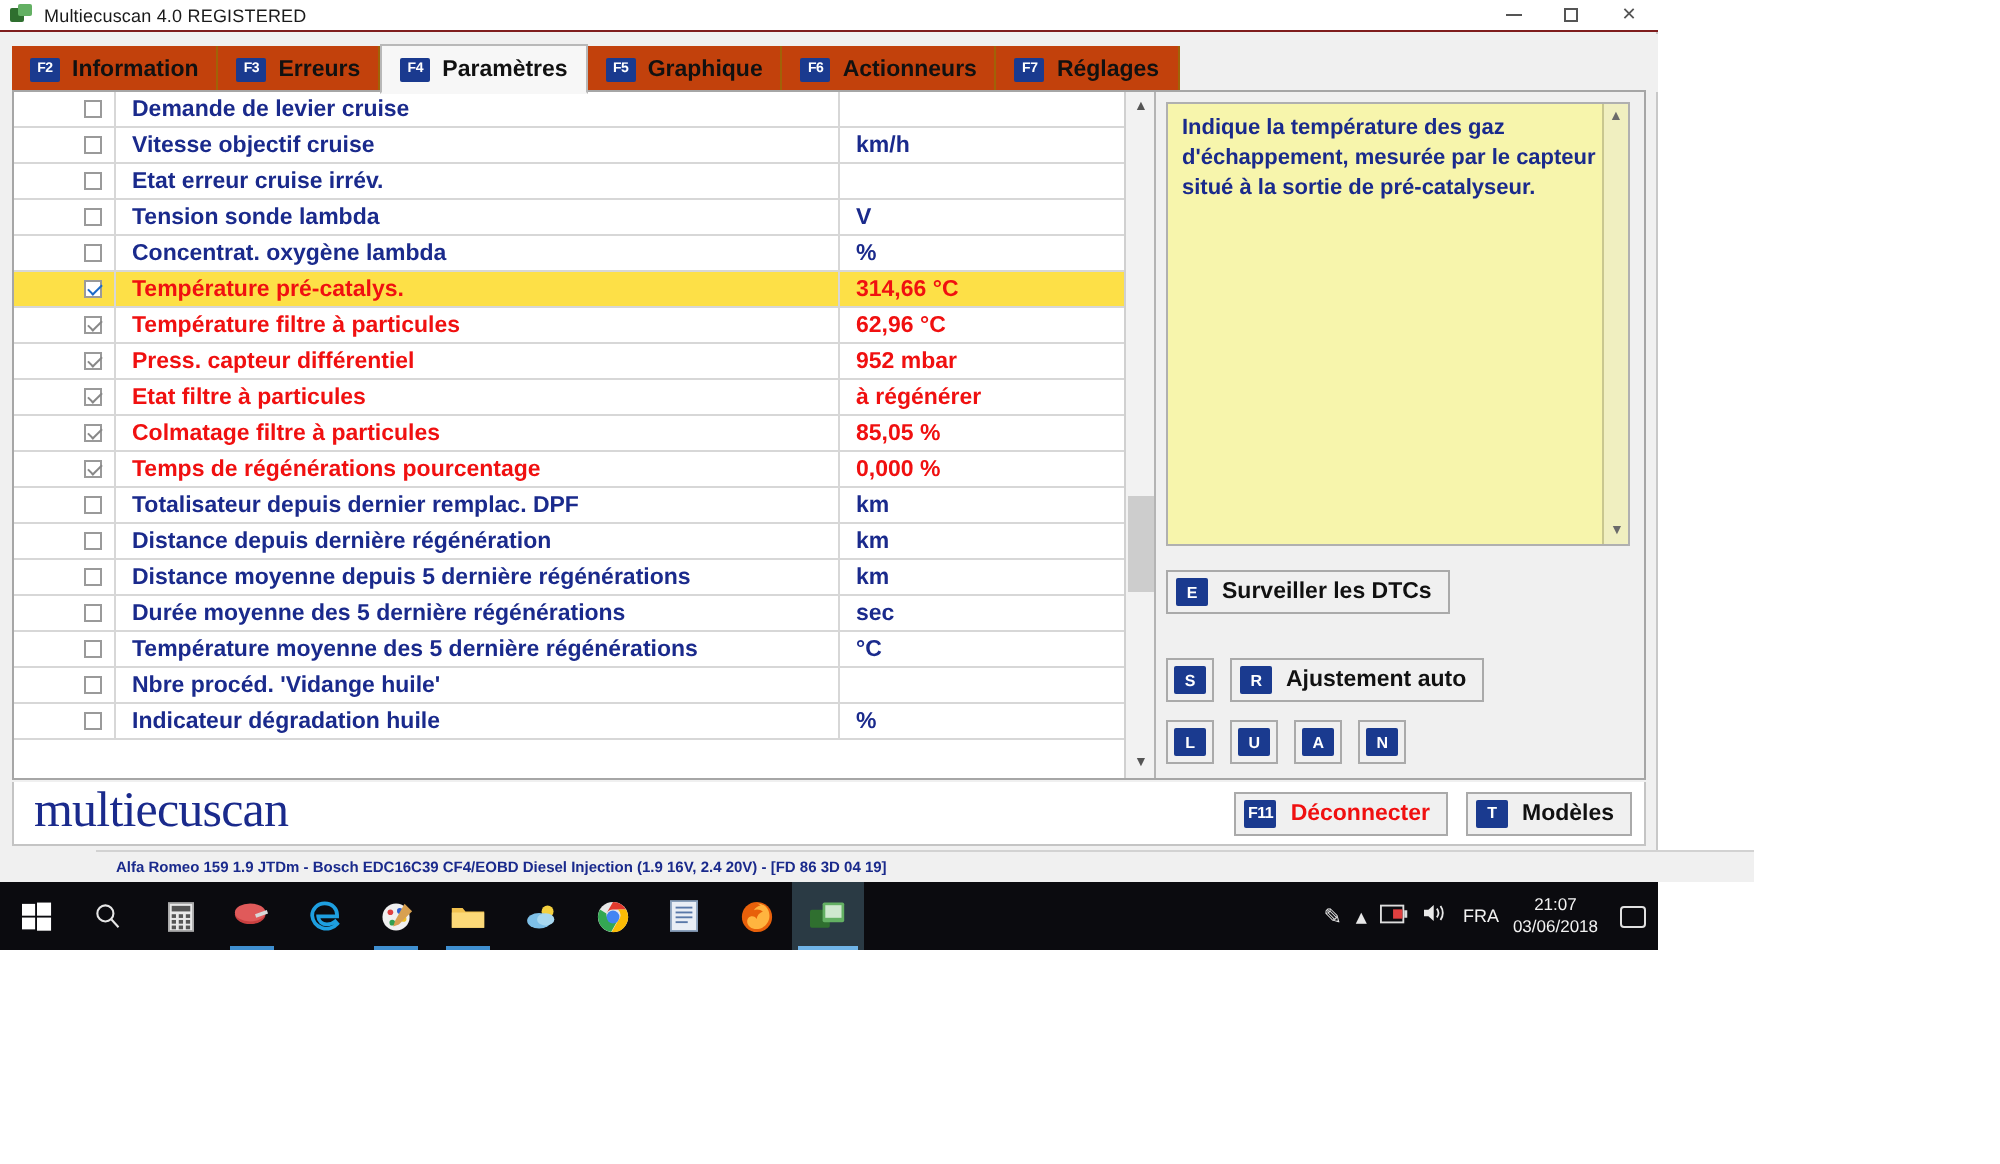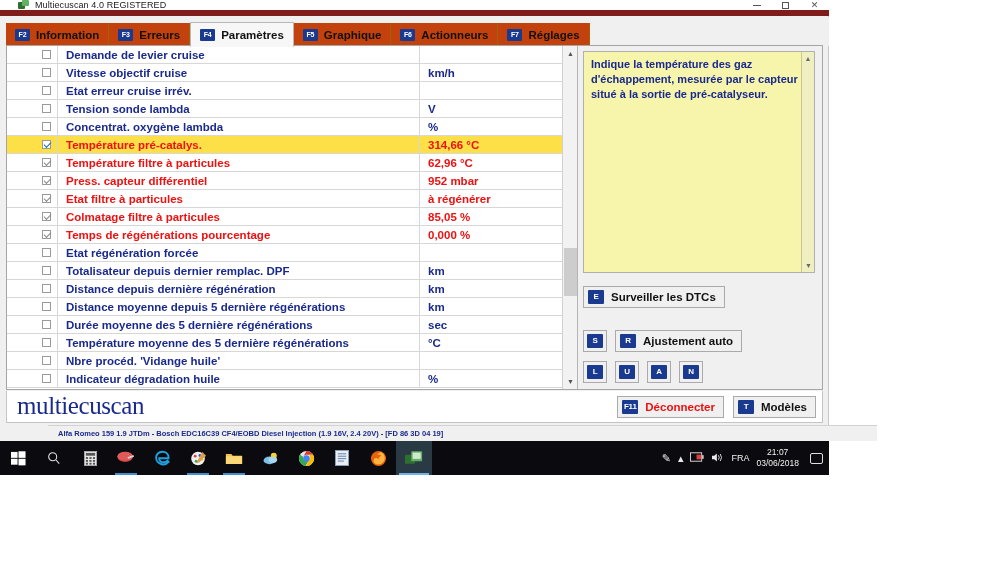--- a/index.html
+++ b/index.html
@@ -15,22 +15,21 @@
     width: 829px; height: 475px;
     background: #f0f0f0;
     border: 1px solid #c8c8c8;
     border-top: none; border-left: none;
   }
   
   .titlebar {
     position: absolute; left: 0; top: 0; width: 829px; height: 16px;
     background: #ffffff;
     display: flex; align-items: center;
-    border-bottom: 6px solid #7f1d1d;
-    padding-left: 13px;
+    border-bottom: 1px solid #7f1d1d;
   }
   .tb-icon {
     width: 12px; height: 11px; margin-left: 5px; margin-right: 5px;
     position: relative; flex: none;
   }
   .tb-icon .s1 { position:absolute; left:0; top:2px; width:7px; height:7px; background:#2f6f2f; border-radius:1px;}
   .tb-icon .s2 { position:absolute; left:4px; top:0px; width:7px; height:6px; background:#63b063; border-radius:1px;}
   .tb-title {
     font-size: 9px; color: #1a1a1a; letter-spacing: 0.1px; white-space: nowrap;
   }
@@ -307,27 +306,20 @@
             </div>
             <div class="name-cell alert">Colmatage filtre à particules</div>
             <div class="val-cell alert">85,05 %</div>
           </div>
           <div class="row">
             <div class="cb-cell">
               <div class="cbox checked"></div>
             </div>
             <div class="name-cell alert">Temps de régénérations pourcentage</div>
             <div class="val-cell alert">0,000 %</div>
-          </div>
-          <div class="row">
-            <div class="cb-cell">
-              <div class="cbox"></div>
-            </div>
-            <div class="name-cell">Etat régénération forcée</div>
-            <div class="val-cell"></div>
           </div>
           <div class="row">
             <div class="cb-cell">
               <div class="cbox"></div>
             </div>
             <div class="name-cell">Totalisateur depuis dernier remplac. DPF</div>
             <div class="val-cell">km</div>
           </div>
           <div class="row">
             <div class="cb-cell">

